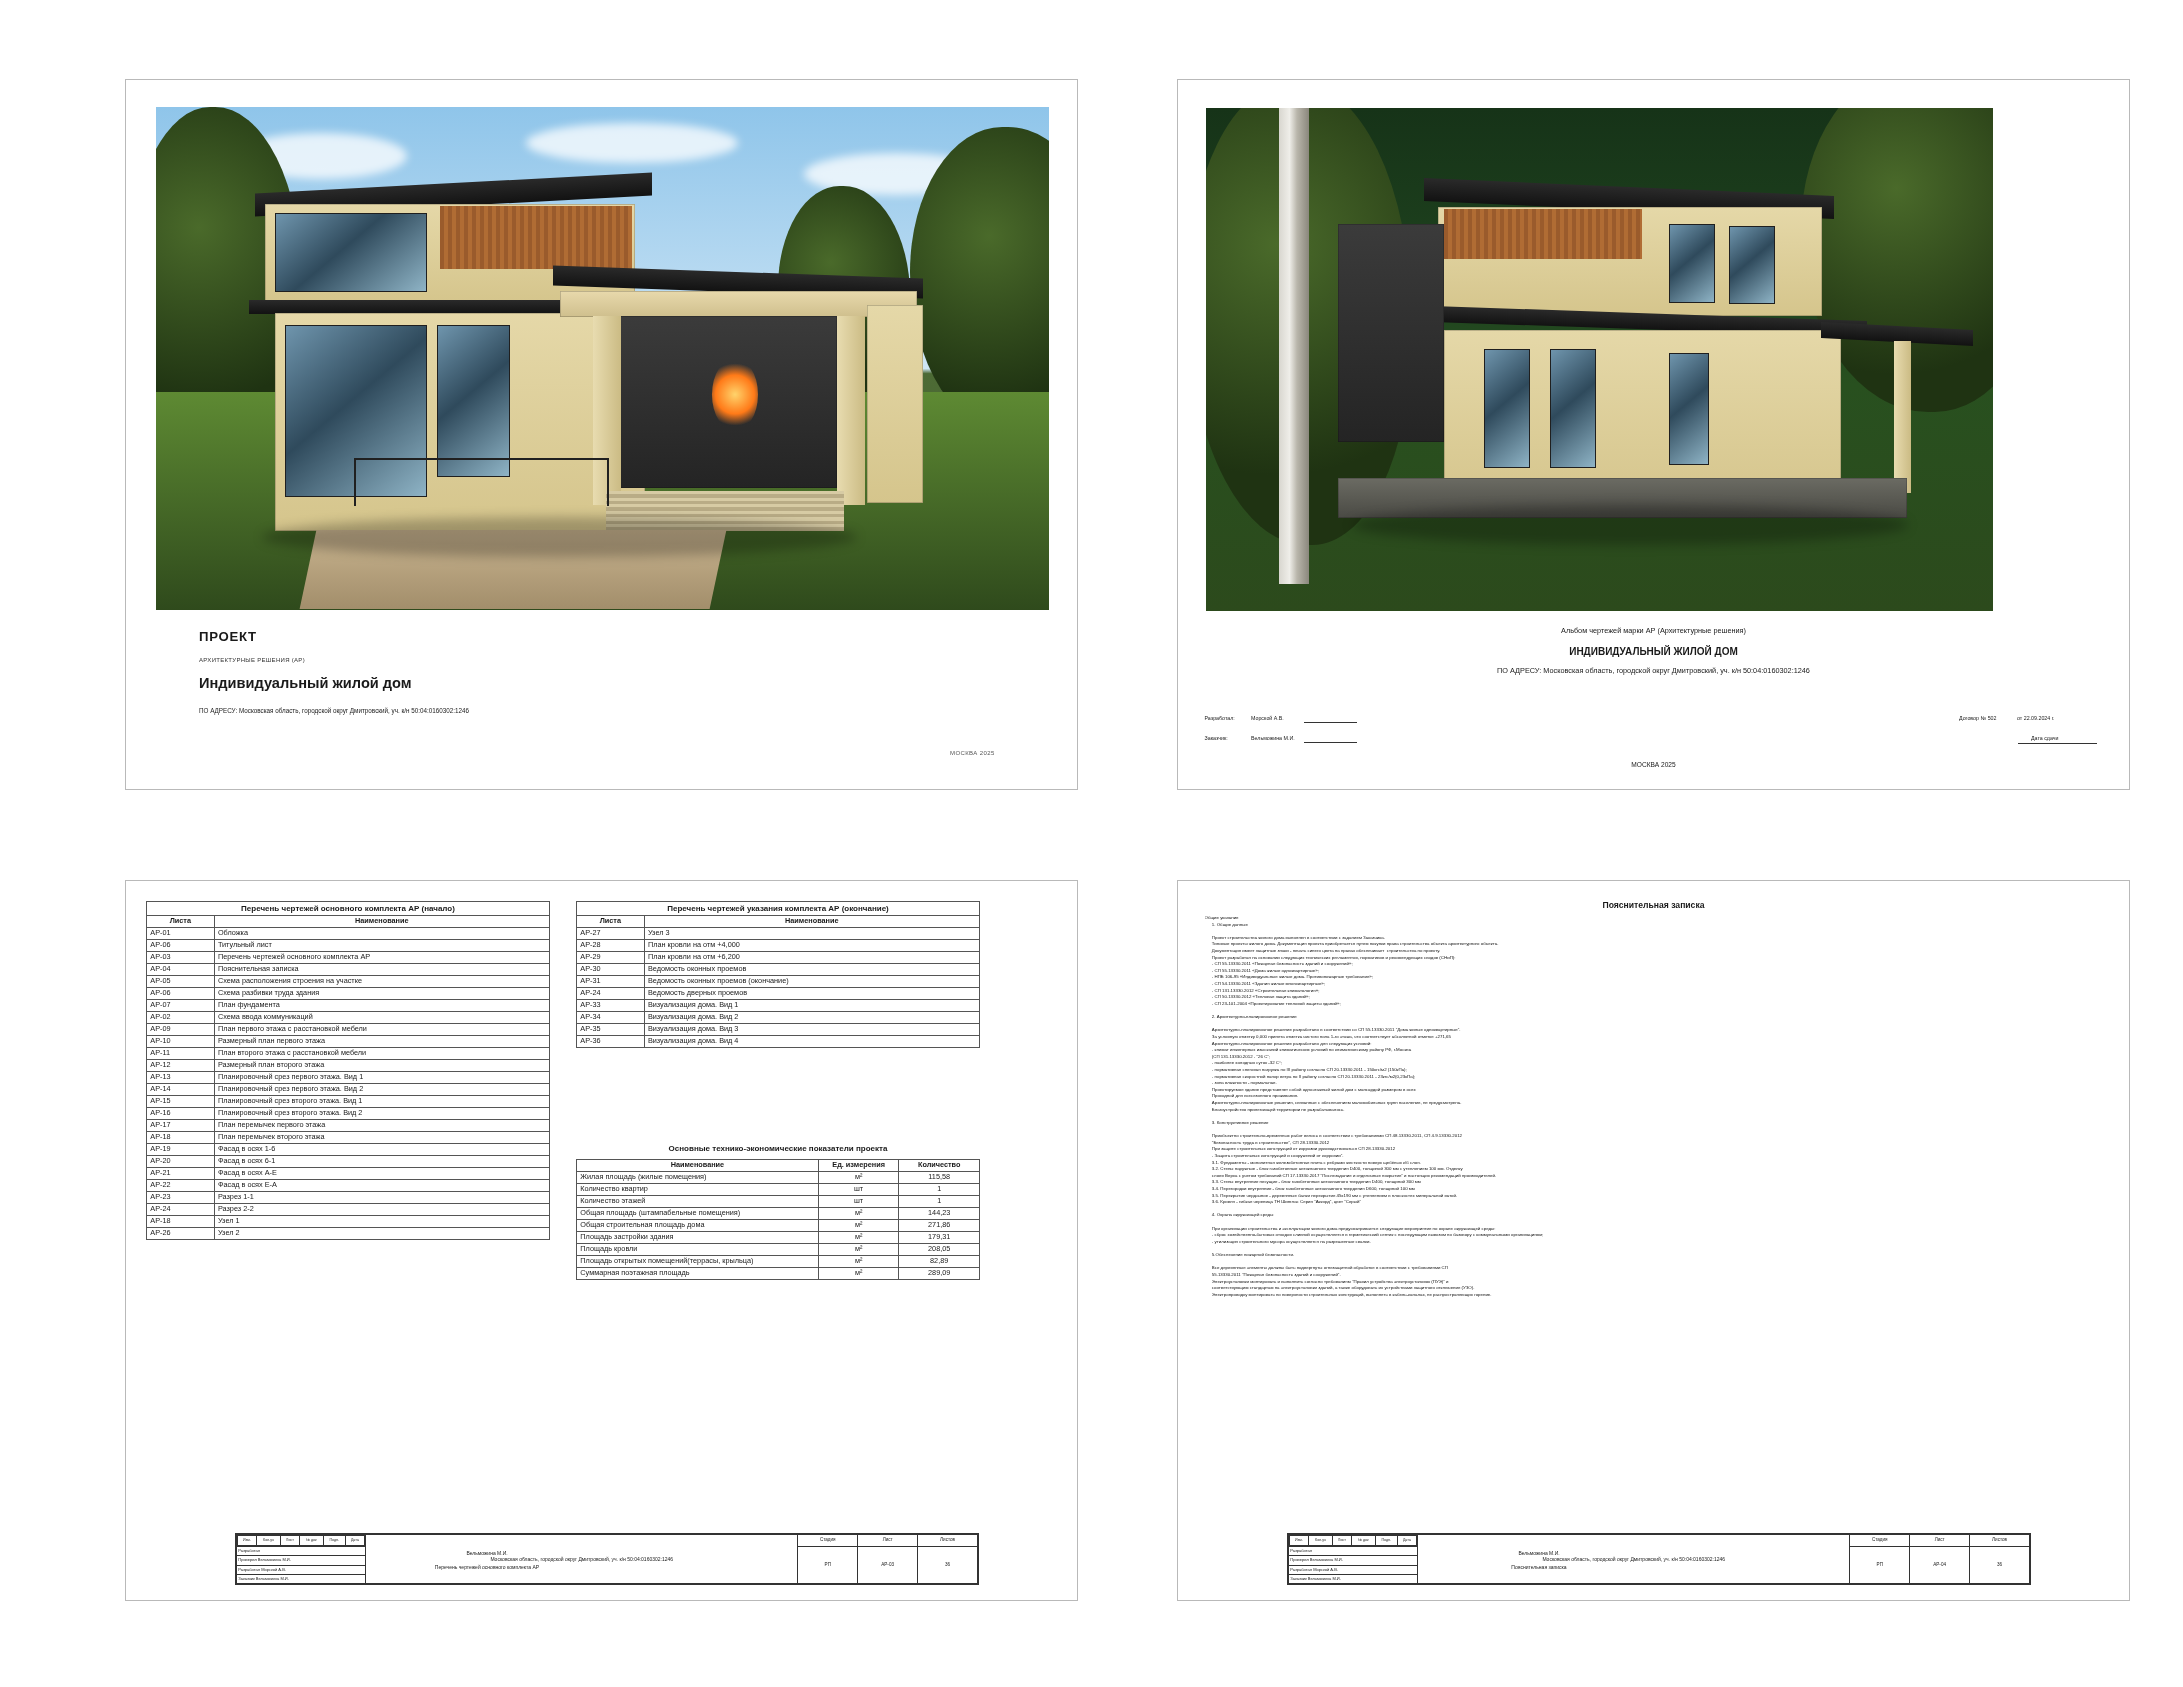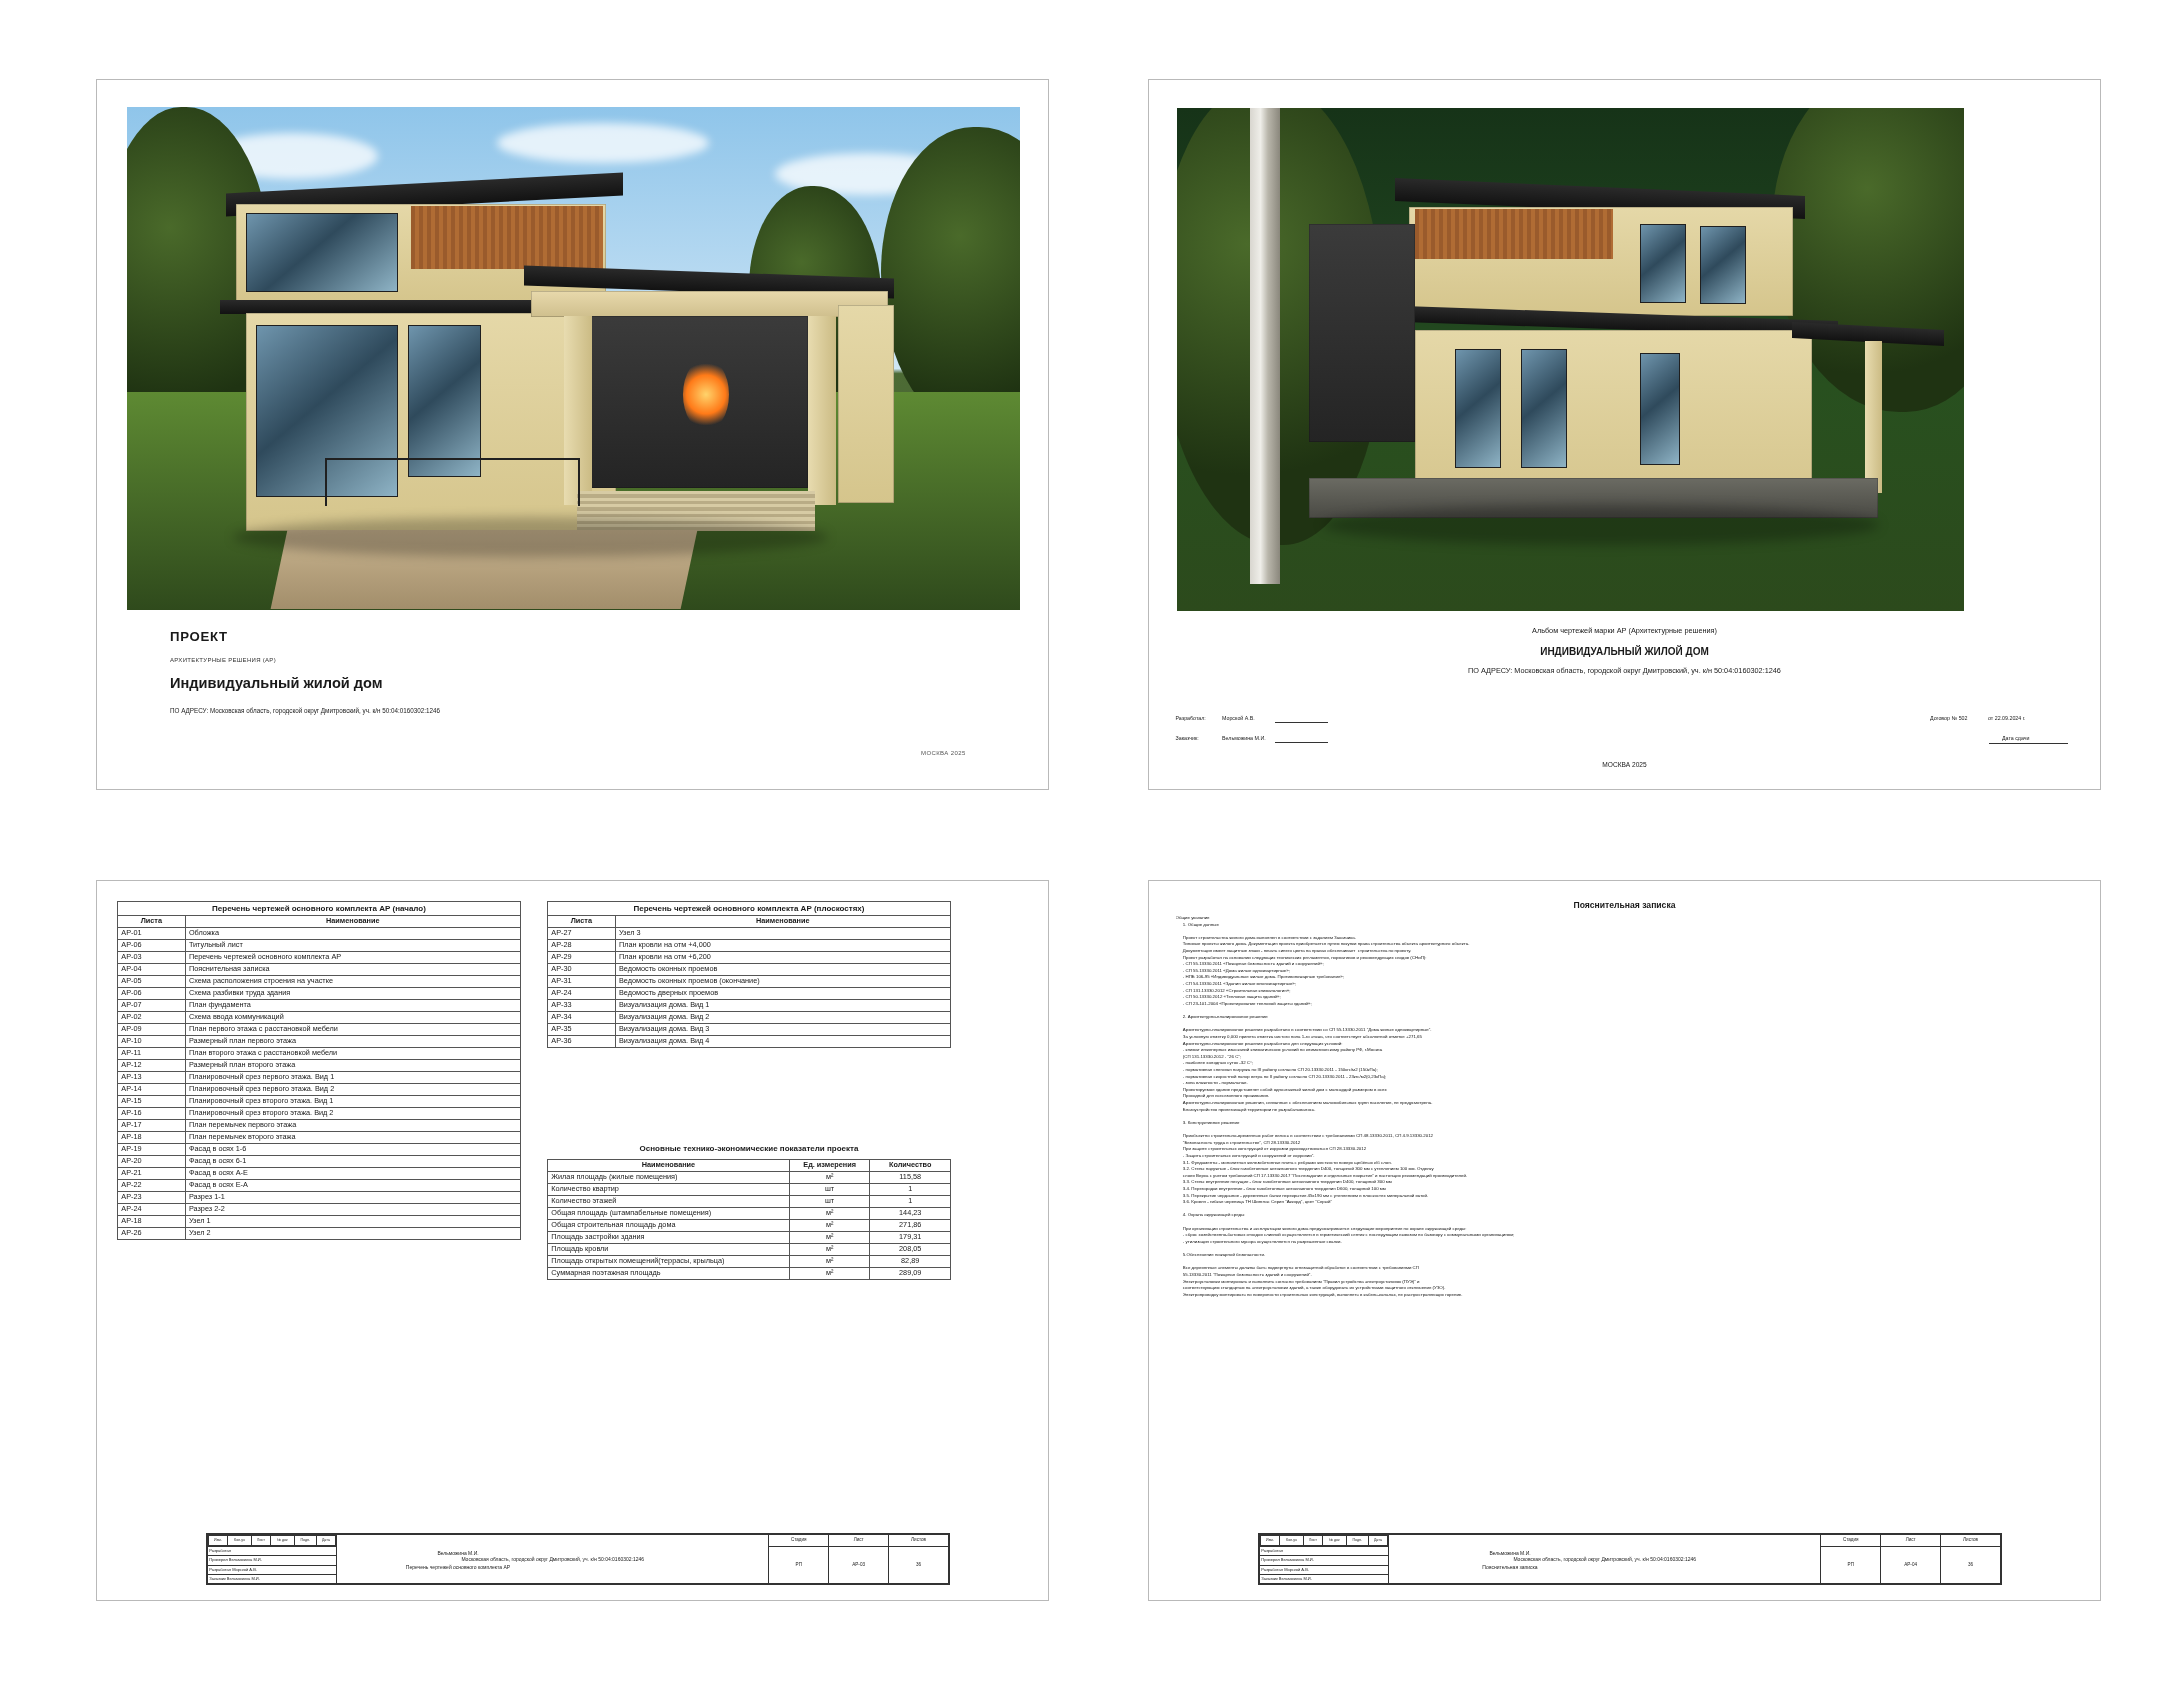--- a/index.html
+++ b/index.html
@@ -8,20 +8,21 @@
     background:#ffffff;
     font-family:"Liberation Sans", sans-serif;
     color:#1a1a1a;
     overflow:hidden;
   }
   .sheet{
     position:absolute;
     background:#fff;
     border:0.7px solid #b9b9b9;
     box-sizing:border-box;
+    margin-left:29px;
   }
   
   #sheet1{left:96px;top:79px;width:953px;height:711px;}
   #sheet2{left:1148px;top:79px;width:953px;height:711px;}
   #sheet3{left:96px;top:880px;width:953px;height:721px;}
   #sheet4{left:1148px;top:880px;width:953px;height:721px;}
 
   
   .render{
     position:absolute;
@@ -265,21 +266,21 @@
           <td class="">АР-18</td>
           <td class="">Узел 1</td>
         </tr>
         <tr>
           <td class="">АР-26</td>
           <td class="">Узел 2</td>
         </tr>
       </tbody>
     </table>
 
-  <div class="capbox tbl-caption" style="left:450px;top:20px;width:404px;height:14.6px;">Перечень чертежей основного комплекта АР (плоскостях)</div>
+  <div class="capbox tbl-caption" style="left:450px;top:20px;width:404px;height:14.6px;">Перечень чертежей указания комплекта АР (окончание)</div>
   <table class="tbl" id="tbl-right" style="left:450px;top:34px;width:404px;">
       <tbody>
         <tr>
           <th style="width:60px">Листа</th>
           <th style="width:auto">Наименование</th>
         </tr>
         <tr>
           <td class="">АР-27</td>
           <td class="">Узел 3</td>
         </tr>

